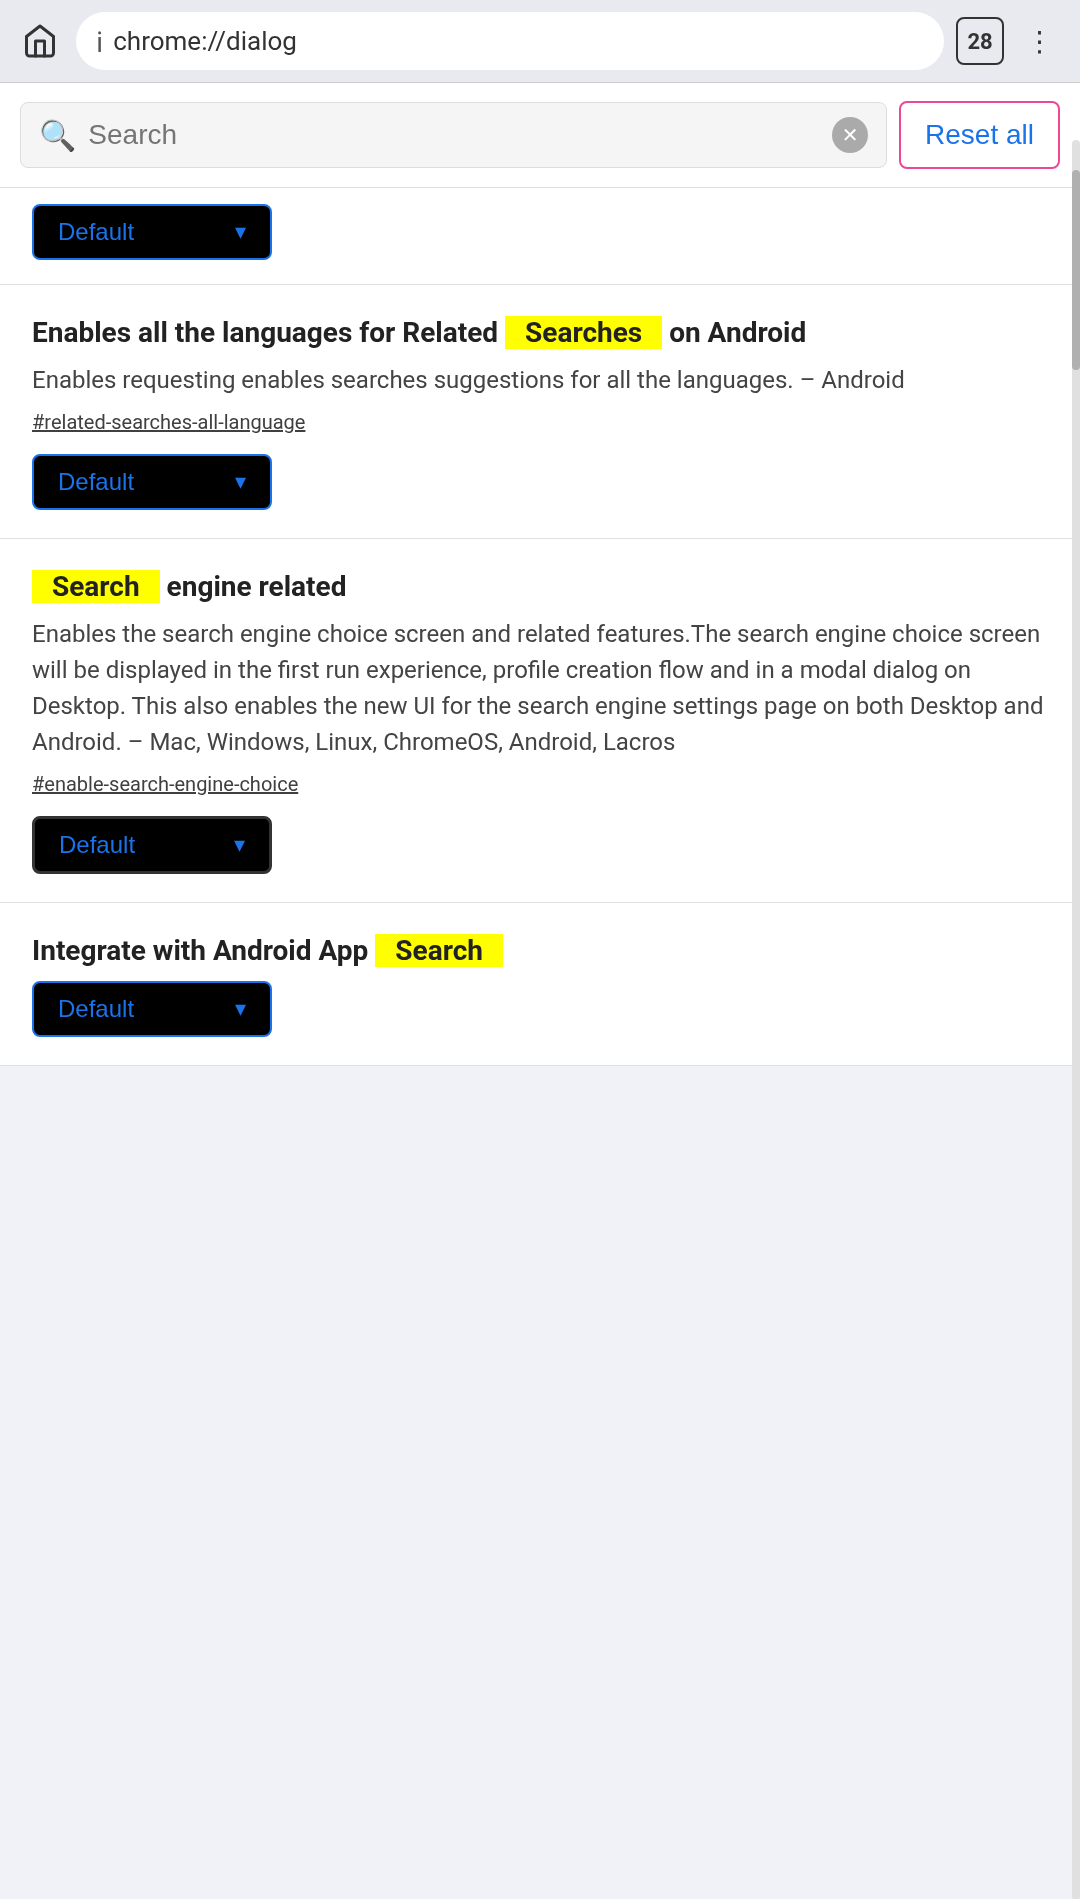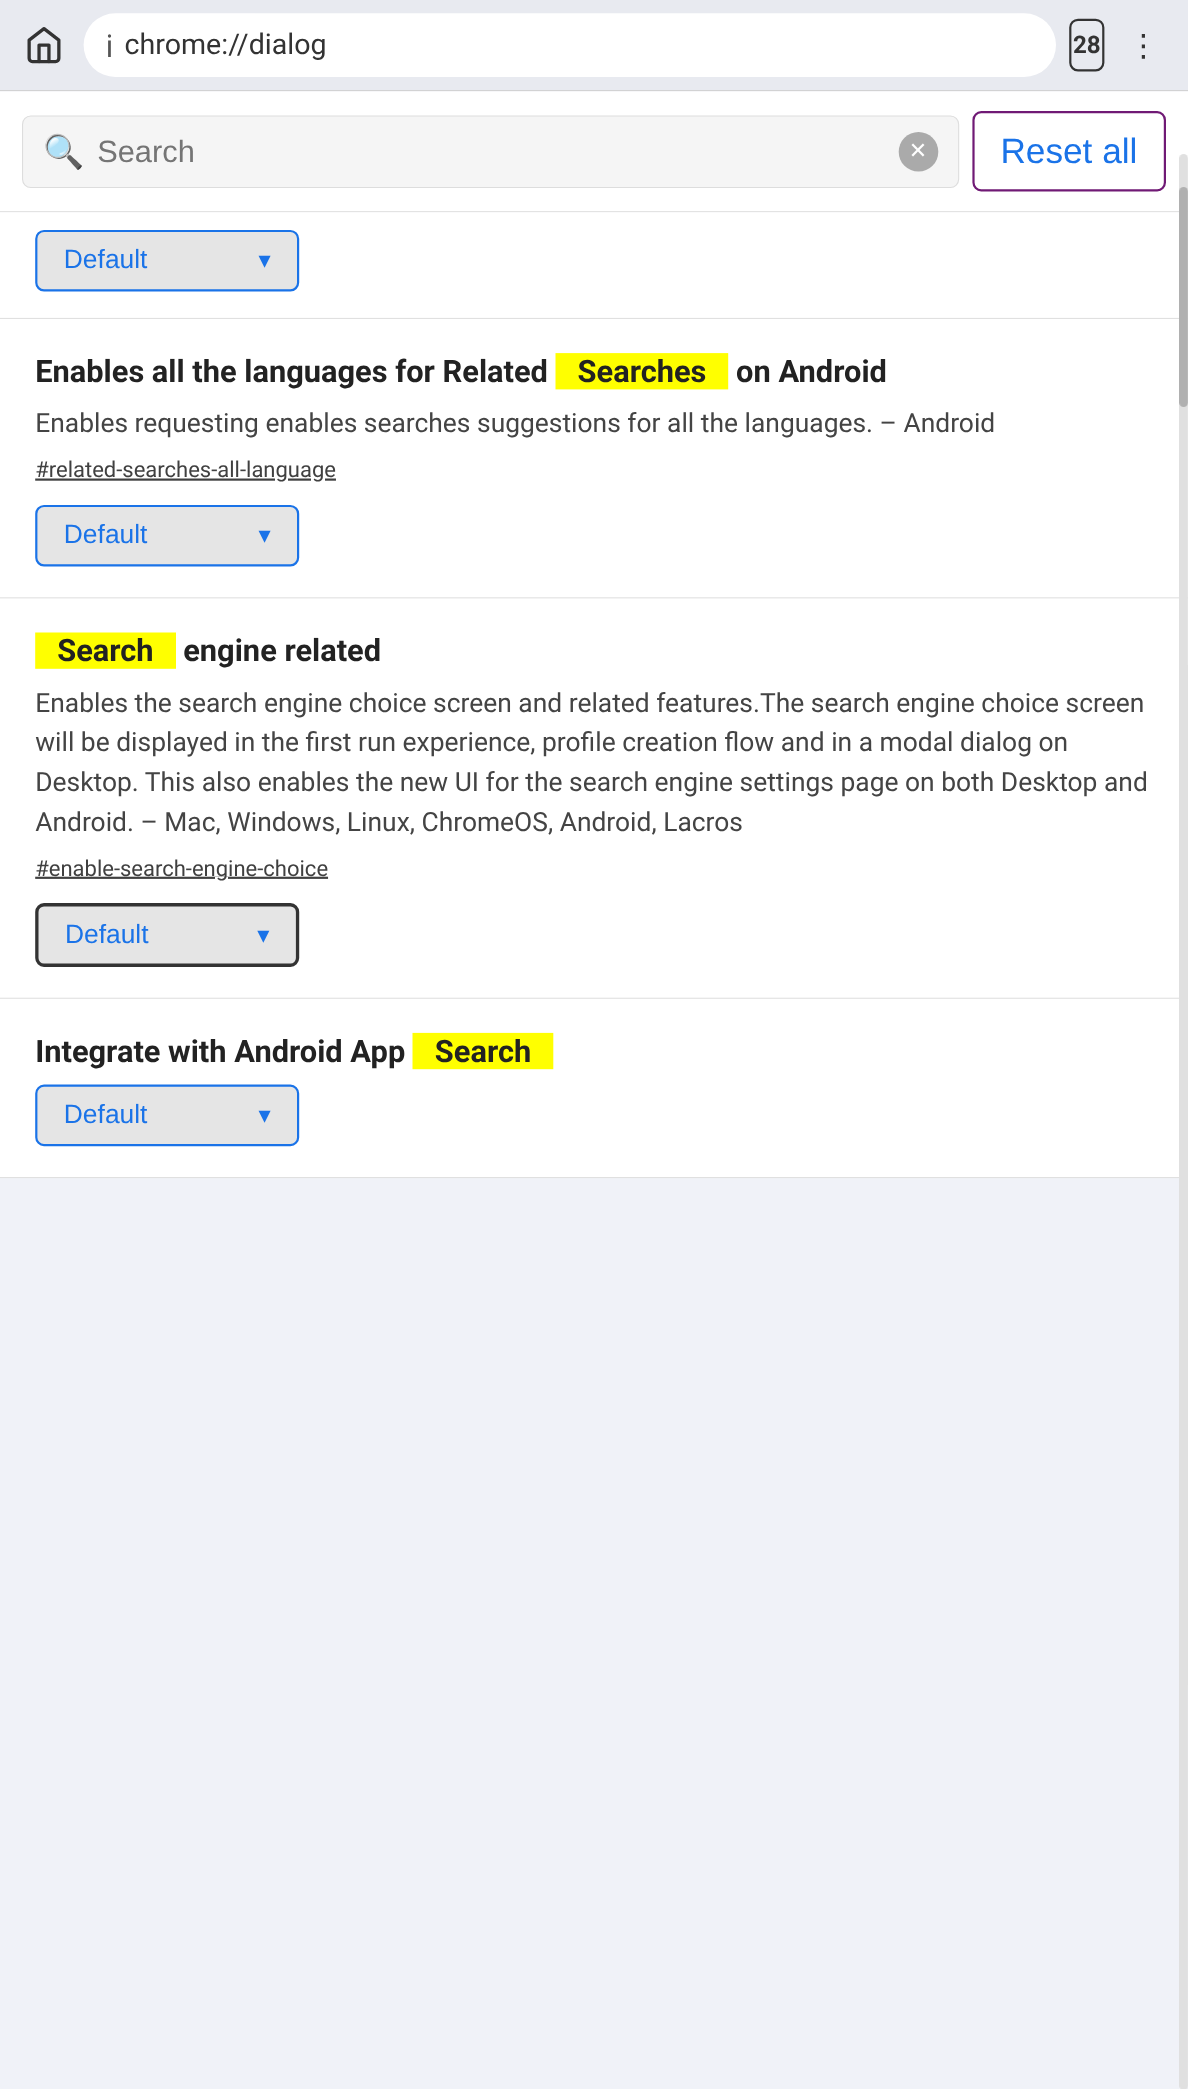--- a/index.html
+++ b/index.html
@@ -44,21 +44,21 @@
       color: #333;
       border: none;
     }
 
     .address-bar .info-icon {
       color: #555;
       font-size: 28px;
     }
 
     .tab-count {
-      width: 32px;
+      width: 48px;
       height: 48px;
       border: 2px solid #333;
       border-radius: 8px;
       display: flex;
       align-items: center;
       justify-content: center;
       font-size: 22px;
       font-weight: bold;
       color: #333;
       cursor: pointer;
@@ -120,24 +120,24 @@
       cursor: pointer;
       display: flex;
       align-items: center;
       justify-content: center;
       color: white;
       font-size: 20px;
     }
 
     .reset-all-btn {
       background: white;
-      border: 2px solid #701a75;
+      border: 2px solid #ec4899;
       border-radius: 8px;
       color: #1a73e8;
-      font-size: 32px;
+      font-size: 28px;
       font-weight: 500;
       padding: 16px 24px;
       cursor: pointer;
       white-space: nowrap;
     }
 
     
     .content {
       background: white;
     }
@@ -171,21 +171,21 @@
     .flag-link {
       font-size: 20px;
       color: #404040;
       text-decoration: underline;
       display: block;
       margin-bottom: 20px;
       cursor: pointer;
     }
 
     .dropdown-btn {
-      background: #e5e5e5;
+      background: #000000;
       border: 2px solid #1a73e8;
       border-radius: 8px;
       color: #1a73e8;
       font-size: 24px;
       font-weight: 500;
       padding: 12px 24px;
       cursor: pointer;
       display: flex;
       align-items: center;
       gap: 16px;

